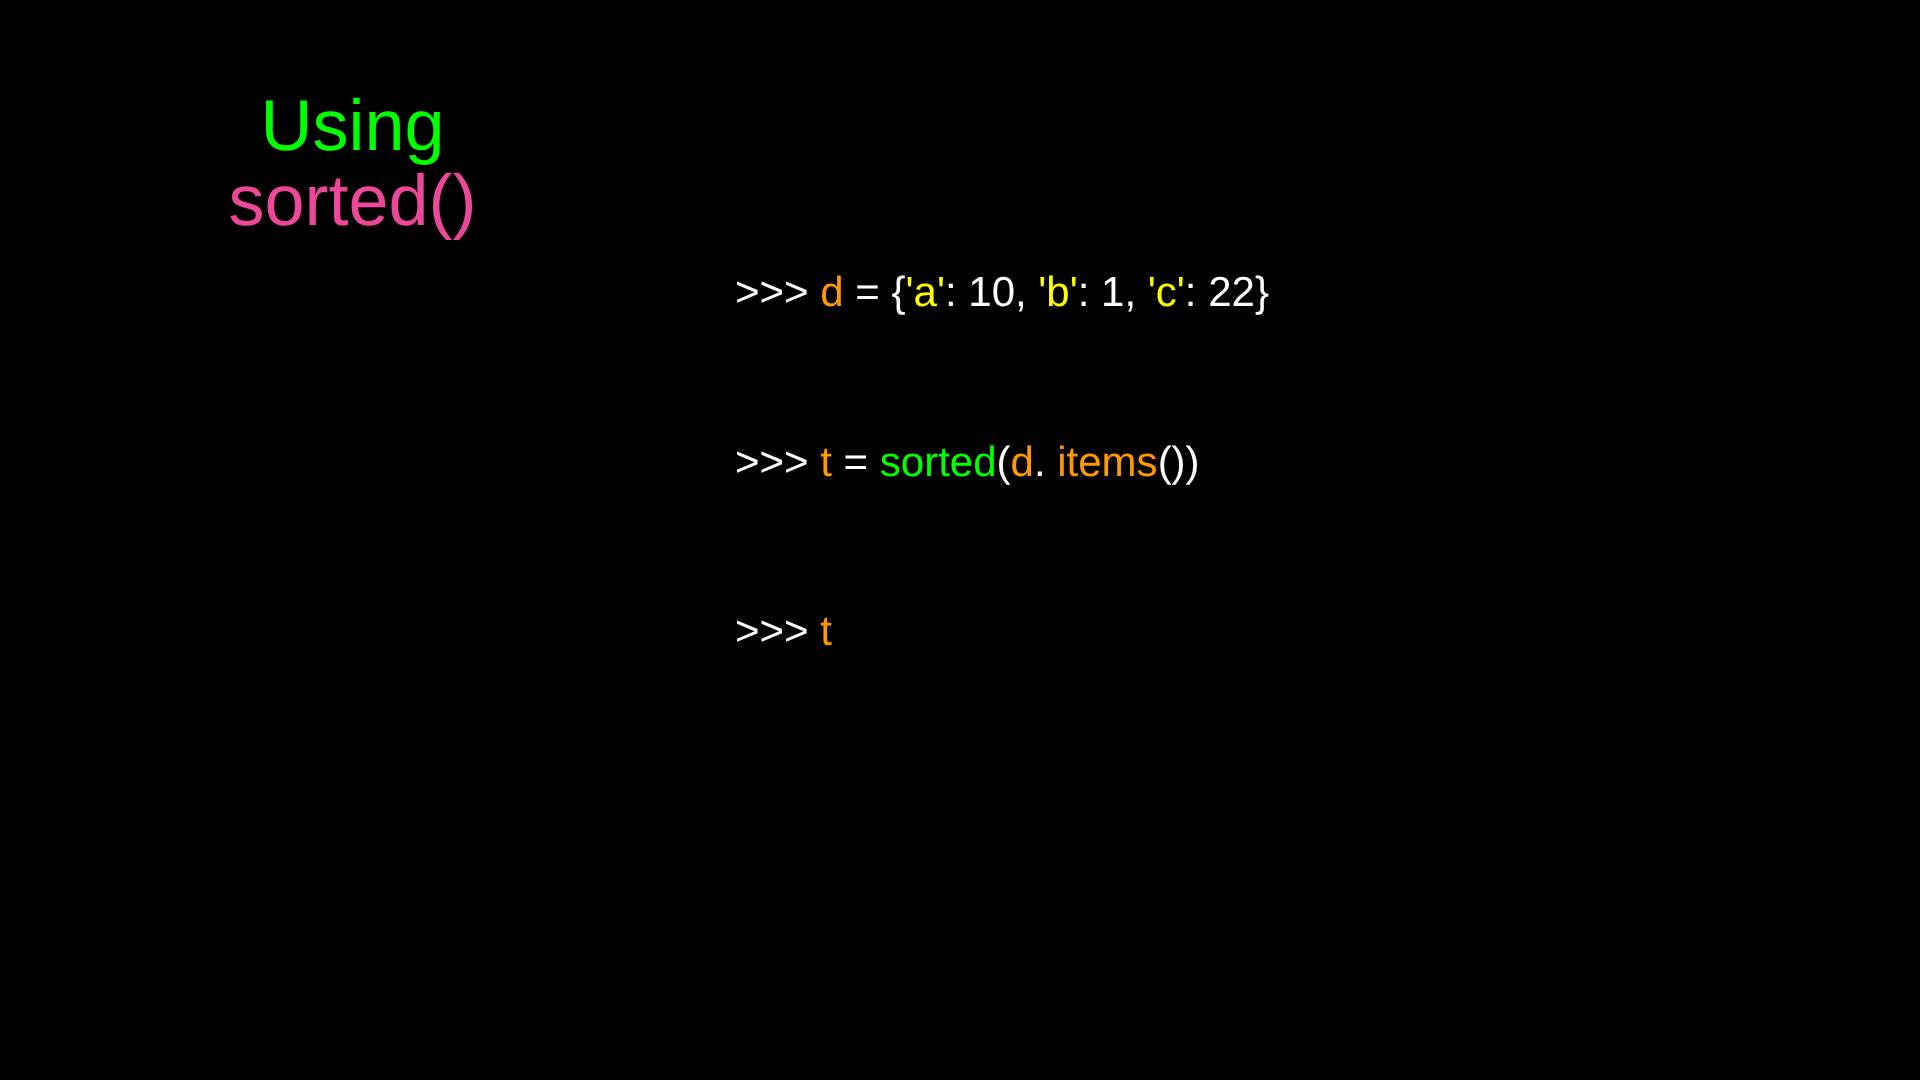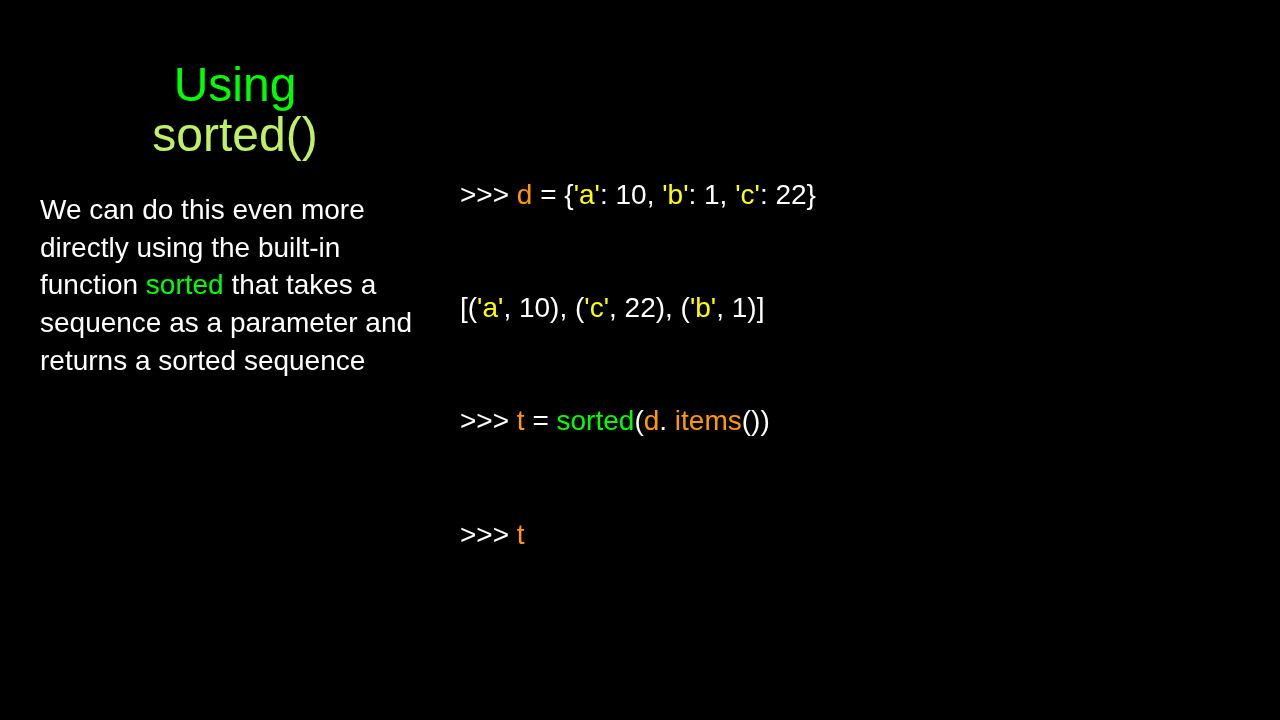--- a/index.html
+++ b/index.html
@@ -31,50 +31,46 @@
     line-height: 1.35;
     padding-top: 40px;
   }
   .title {
     font-size: 48px;
     line-height: 1.05;
     text-align: center;
     margin-bottom: 30px;
   }
   .title-line1 { color: #00ff00; }
-  .title-line2 { color: #bef264; }
+  .title-line2 { color: #ec4899; }
   .body-text {
     font-size: 28px;
     line-height: 1.35;
     color: #fff;
   }
   .green { color: #00ff00; }
   .orange { color: #ff9900; }
   .yellow { color: #ffff00; }
   .white { color: #ffffff; }
-  .code-block { white-space: pre-wrap; }
+  .code-block { white-space: pre-wrap; margin-left: 30px; }
 </style>
 </head>
 <body>
 
 <div class="slide">
 
   <div class="left-col">
     <div class="title">
       <span class="title-line1">Using</span><br>
       <span class="title-line2">sorted()</span>
     </div>
-    <div class="body-text">
-      <span> We can do this even more directly using the built-in function </span><span class="green">sorted</span><span> that takes a sequence as a parameter and returns a sorted sequence</span>
-    </div>
   </div>
 
   <div class="right-col code-block">
     <div><span class="white">&gt;&gt;&gt; </span><span class="orange">d </span><span class="white">= {</span><span class="yellow">'a'</span><span class="white">: 10, </span><span class="yellow">'b'</span><span class="white">: 1, </span><span class="yellow">'c'</span><span class="white">: 22}</span></div>
-    <div><span class="white">[(</span><span class="yellow">'a'</span><span class="white">, 10), (</span><span class="yellow">'c'</span><span class="white">, 22), (</span><span class="yellow">'b'</span><span class="white">, 1)]</span></div>
     <div><span class="white">&gt;&gt;&gt; </span><span class="orange">t </span><span class="white">= </span><span class="green">sorted</span><span class="white">(</span><span class="orange">d</span><span class="white">. </span><span class="orange">items</span><span class="white">())</span></div>
     <div><span class="white">&gt;&gt;&gt; </span><span class="orange">t</span></div>
     
     <div></div>
     
     
     
     
     
     

